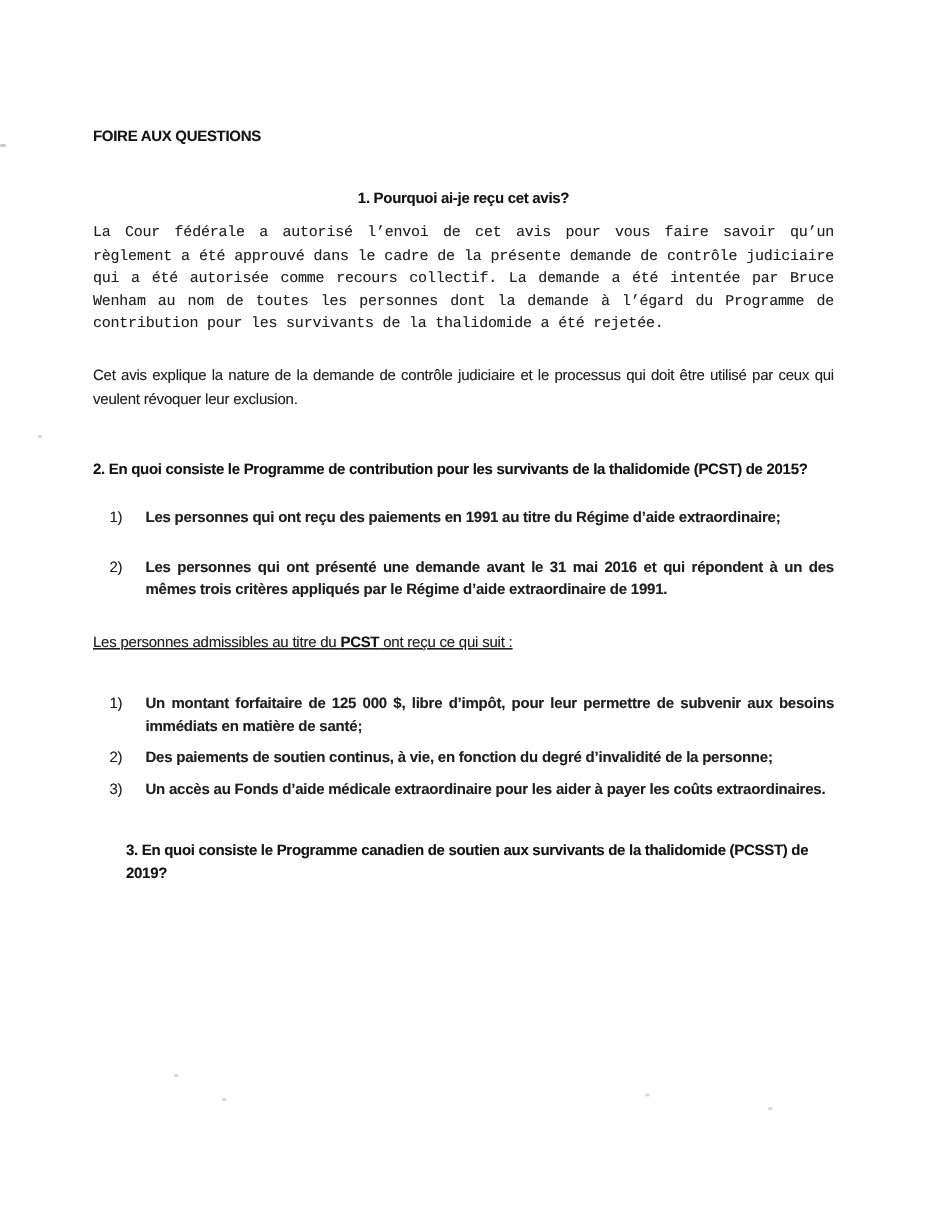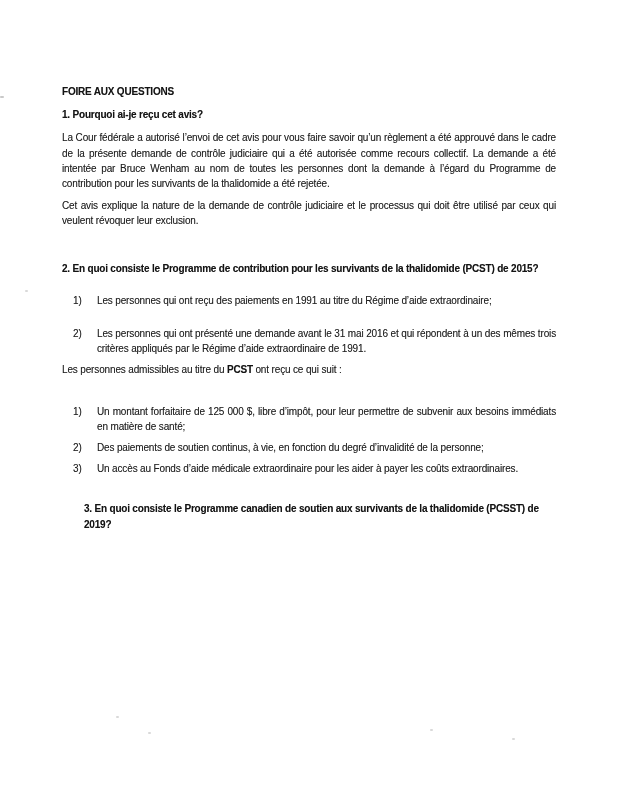--- a/index.html
+++ b/index.html
@@ -27,42 +27,43 @@
     color: #141414;
     letter-spacing: -0.2px;
   }
   h1, h2, h3, p {
     margin: 0;
     font-size: 10px;
     line-height: 15.2px;
   }
   .doc-title    { margin-top: 84px; }
   .section-head { margin-top: 19px; }
-  .q1-head      { margin-top: 8px; }
-  .q1-p1        { margin-top: 8px;  text-align: justify; }
-  .q1-p2        { margin-top: 7px; text-align: justify; }
+  .q1-head      { margin-top: 26px; text-align: center; }
+  .q1-p1        { margin-top: 8px;  text-align: justify; font-family: Liberation Mono, monospace; }
+  .q1-p2        { margin-top: 19px; text-align: justify; }
   .q2-head      { margin-top: 32px; }
   .q2-p1        { margin-top: 11px; text-align: justify; }
   .list-a       { margin-top: 17px; }
   .list-a .li + .li { margin-top: 18px; }
-  .intro-line   { margin-top: 6px; }
+  .intro-line   { margin-top: 19px; text-decoration: underline; }
   .list-b       { margin-top: 26px; }
   .list-b .li + .li { margin-top: 6px; }
   .q3-head      { margin-top: 25px; margin-left: 22px; }
   .li {
     display: flex;
     padding-left: 11px;
   }
   .li .num {
     flex: none;
     width: 24px;
   }
   .li .txt {
     flex: 1;
     text-align: justify;
+    font-weight: bold;
   }
   .speck {
     position: absolute;
     background: #d9d9d9;
     width: 3px;
     height: 2px;
     border-radius: 1px;
   }
   .speck.s1 { left: 0px;   top: 96px;  width: 4px; background:#c9c9c9; }
   .speck.s2 { left: 25px;  top: 290px; }

